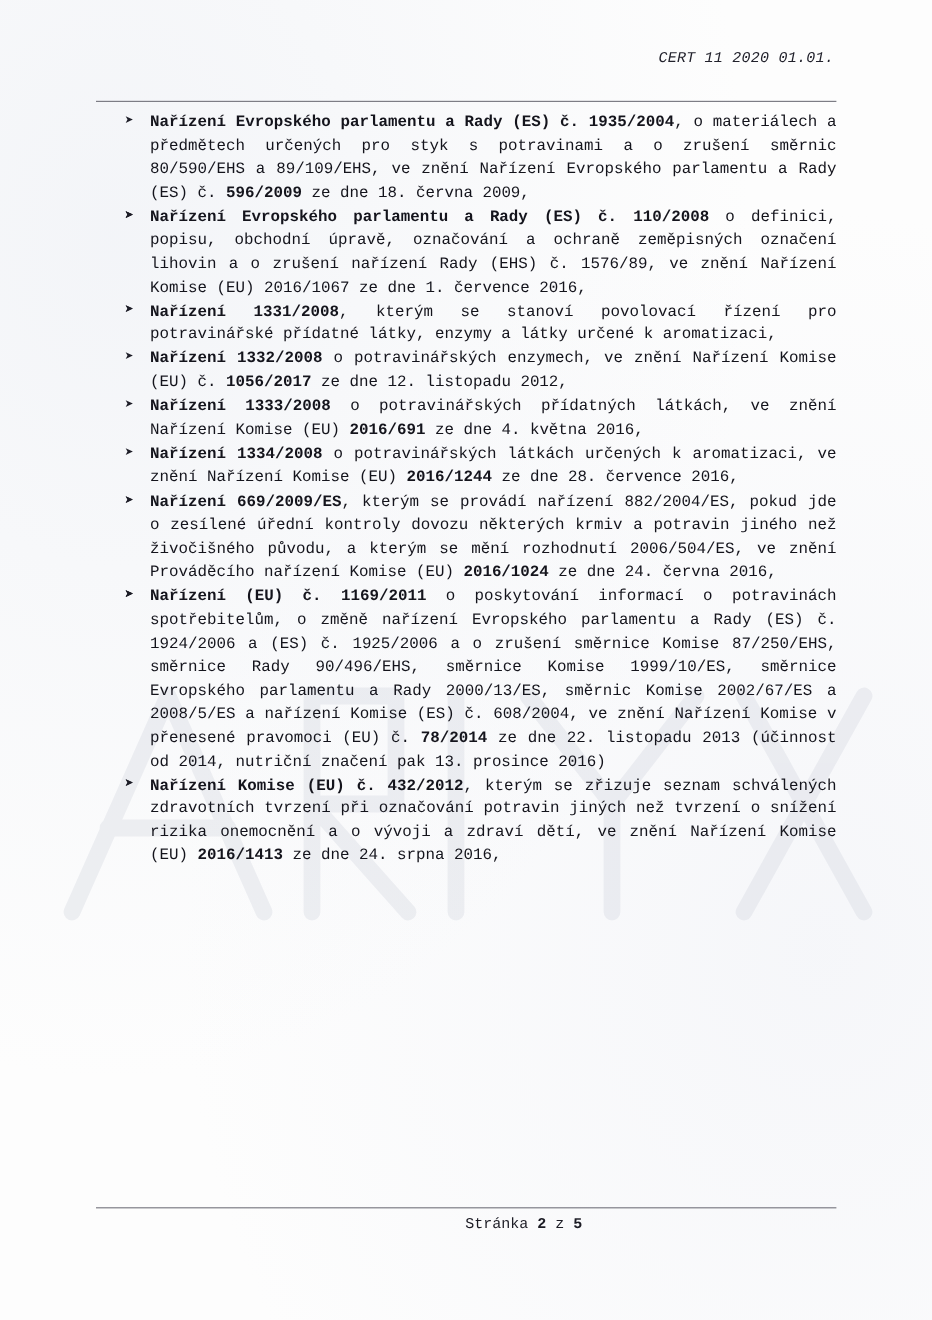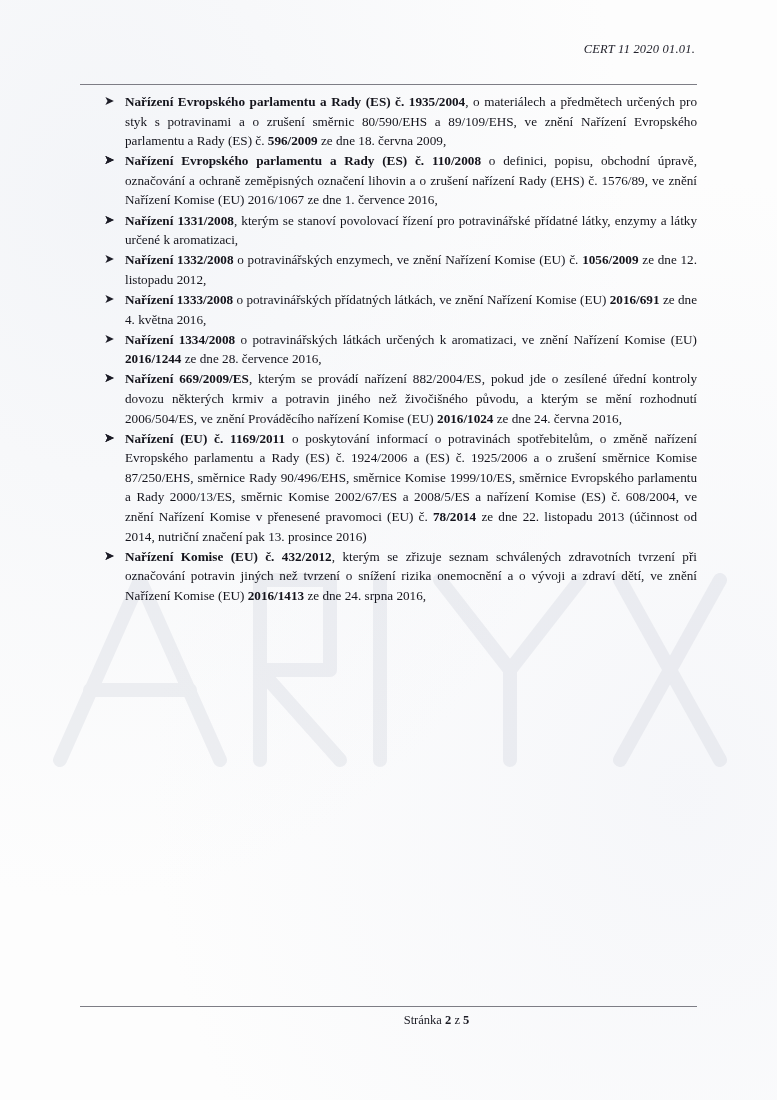--- a/index.html
+++ b/index.html
@@ -31,20 +31,21 @@
     height: 460px;
     pointer-events: none;
     opacity: 0.28;
   }
   .content {
     position: absolute;
     left: 0;
     top: 0;
     width: 777px;
     height: 784px;
+    font-family: Liberation Mono, monospace;
   }
   .header {
     position: absolute;
     right: 82px;
     top: 42px;
     font-style: italic;
     font-size: 12.5px;
     letter-spacing: 0.2px;
     color: #22222c;
   }
@@ -136,21 +137,21 @@
     <div class="rule-top"></div>
 
     <div class="body-block">
       <ul class="items">
           <li><span class="bullet">➤</span><span class="txt"><b>Nařízení Evropského parlamentu a Rady (ES) č. 1935/2004</b>, o materiálech a předmětech určených pro styk s potravinami a o zrušení směrnic 80/590/EHS a 89/109/EHS, ve znění Nařízení Evropského parlamentu a Rady (ES) č. <b>596/2009</b> ze dne 18. června 2009,</span></li>
           <li><span class="bullet">➤</span></li>
           <li><span class="bullet">➤</span></li>
           <li><span class="bullet">➤</span><span class="txt"><b>Nařízení Evropského parlamentu a Rady (ES) č. 110/2008</b> o definici, popisu, obchodní úpravě, označování a ochraně zeměpisných označení lihovin a o zrušení nařízení Rady (EHS) č. 1576/89, ve znění Nařízení Komise (EU) 2016/1067 ze dne 1. července 2016,</span></li>
           <li><span class="bullet">➤</span></li>
           <li><span class="bullet">➤</span><span class="txt"><b>Nařízení 1331/2008</b>, kterým se stanoví povolovací řízení pro potravinářské přídatné látky, enzymy a látky určené k aromatizaci,</span></li>
-          <li><span class="bullet">➤</span><span class="txt"><b>Nařízení 1332/2008</b> o potravinářských enzymech, ve znění Nařízení Komise (EU) č. <b>1056/2009</b> ze dne 12. listopadu 2012,</span></li>
+          <li><span class="bullet">➤</span><span class="txt"><b>Nařízení 1332/2008</b> o potravinářských enzymech, ve znění Nařízení Komise (EU) č. <b>1056/2017</b> ze dne 12. listopadu 2012,</span></li>
           <li><span class="bullet">➤</span><span class="txt"><b>Nařízení 1333/2008</b> o potravinářských přídatných látkách, ve znění Nařízení Komise (EU) <b>2016/691</b> ze dne 4. května 2016,</span></li>
           <li><span class="bullet">➤</span><span class="txt"><b>Nařízení 1334/2008</b> o potravinářských látkách určených k aromatizaci, ve znění Nařízení Komise (EU) <b>2016/1244</b> ze dne 28. července 2016,</span></li>
           <li><span class="bullet">➤</span></li>
           <li><span class="bullet">➤</span><span class="txt"><b>Nařízení 669/2009/ES</b>, kterým se provádí nařízení 882/2004/ES, pokud jde o zesílené úřední kontroly dovozu některých krmiv a potravin jiného než živočišného původu, a kterým se mění rozhodnutí 2006/504/ES, ve znění Prováděcího nařízení Komise (EU) <b>2016/1024</b> ze dne 24. června 2016,</span></li>
           <li><span class="bullet">➤</span></li>
           <li><span class="bullet">➤</span></li>
           <li><span class="bullet">➤</span><span class="txt"><b>Nařízení (EU) č. 1169/2011</b> o poskytování informací o potravinách spotřebitelům, o změně nařízení Evropského parlamentu a Rady (ES) č. 1924/2006 a (ES) č. 1925/2006 a o zrušení směrnice Komise 87/250/EHS, směrnice Rady 90/496/EHS, směrnice Komise 1999/10/ES, směrnice Evropského parlamentu a Rady 2000/13/ES, směrnic Komise 2002/67/ES a 2008/5/ES a nařízení Komise (ES) č. 608/2004, ve znění Nařízení Komise v přenesené pravomoci (EU) č. <b>78/2014</b> ze dne 22. listopadu 2013 (účinnost od 2014, nutriční značení pak 13. prosince 2016)</span></li>
           <li><span class="bullet">➤</span></li>
           <li><span class="bullet">➤</span><span class="txt"><b>Nařízení Komise (EU) č. 432/2012</b>, kterým se zřizuje seznam schválených zdravotních tvrzení při označování potravin jiných než tvrzení o snížení rizika onemocnění a o vývoji a zdraví dětí, ve znění Nařízení Komise (EU) <b>2016/1413</b> ze dne 24. srpna 2016,</span></li>
         </ul>

